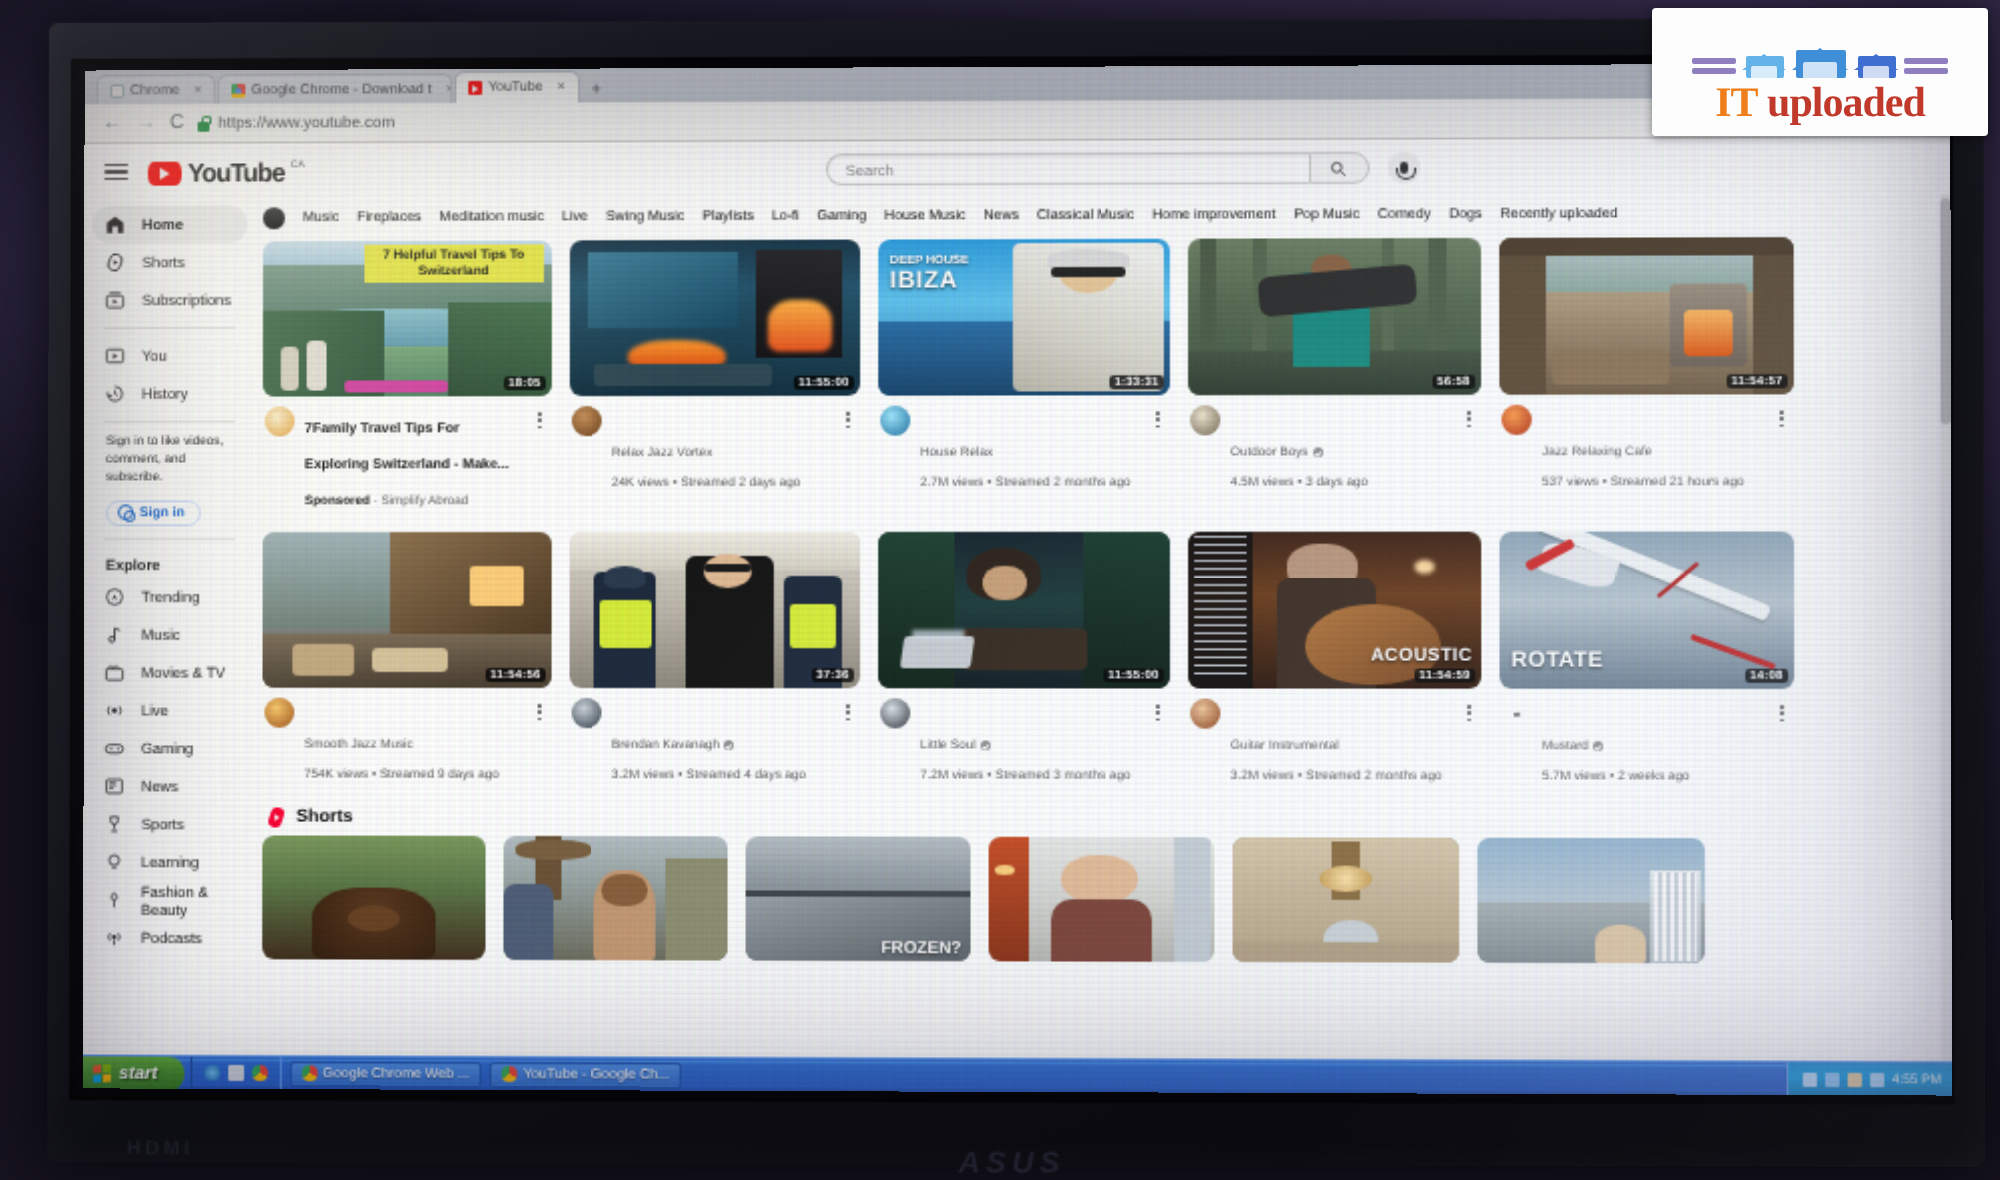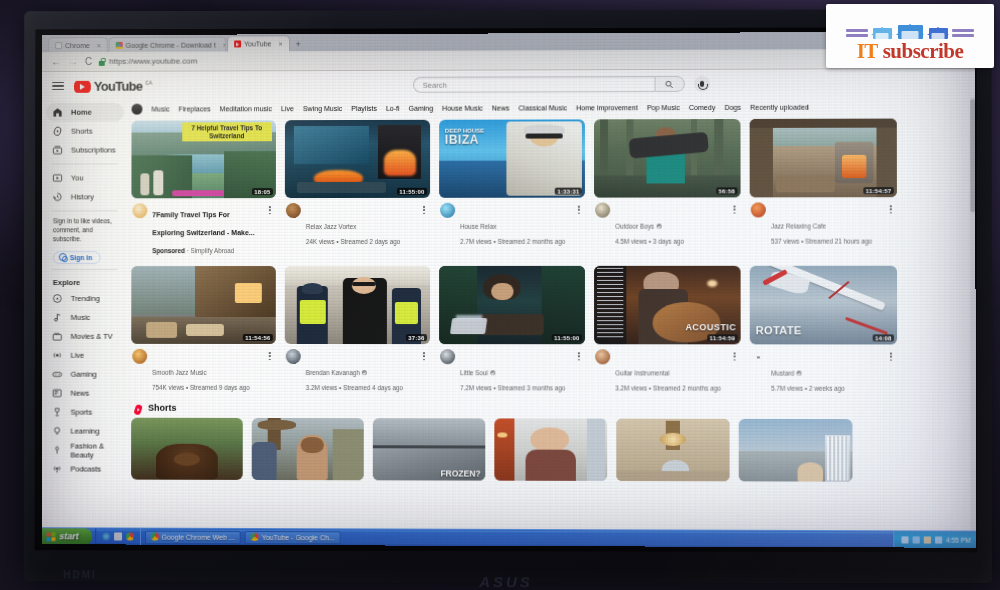--- a/index.html
+++ b/index.html
@@ -889,16 +889,16 @@
       </span>
       <span class="wm-h">
         <span class="wm-roof" style="border-left:11px solid transparent;border-right:11px solid transparent;border-bottom:8px solid #3f6fd0;"></span>
         <span class="wm-body" style="display:block;width:19px;height:11px;background:#3f6fd0;margin:0 auto;">
           <span class="wm-door" style="width:13px;height:6px;"></span>
         </span>
       </span>
       <span class="wm-dash"></span>
     </div>
     <div class="wm-text">
-      <span style="color:#ef7f1a;">IT</span><span>&nbsp;</span><span style="color:#c0392b;">subscribe</span>
+      <span style="color:#ef7f1a;">IT</span><span>&nbsp;</span><span style="color:#c0392b;">uploaded</span>
     </div>
   </div>
 </div>
 
 </body></html>

